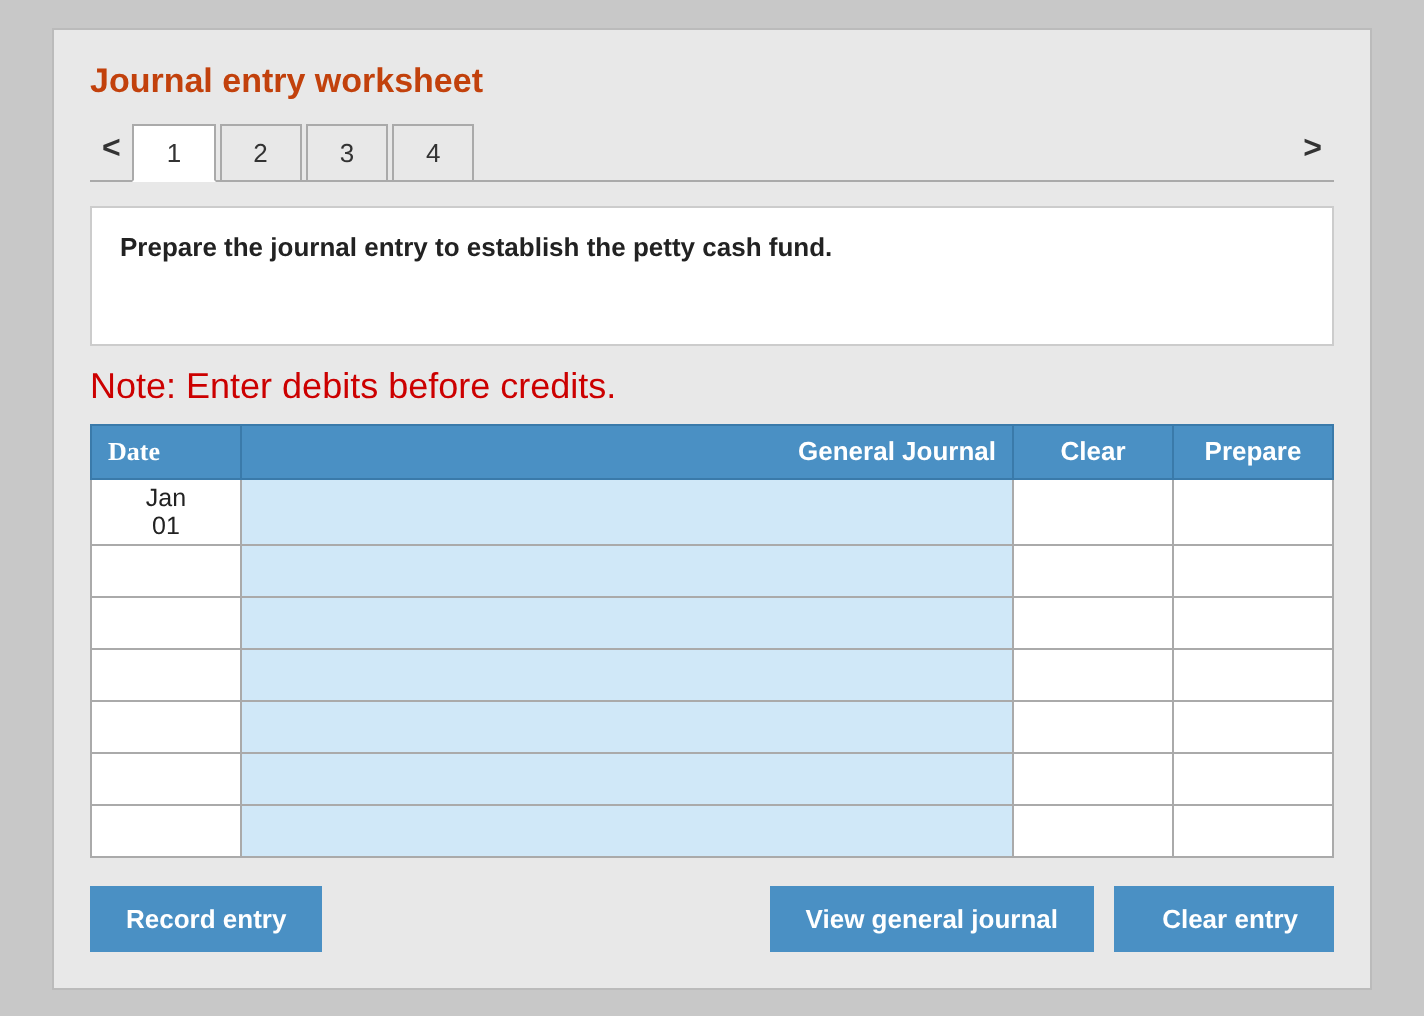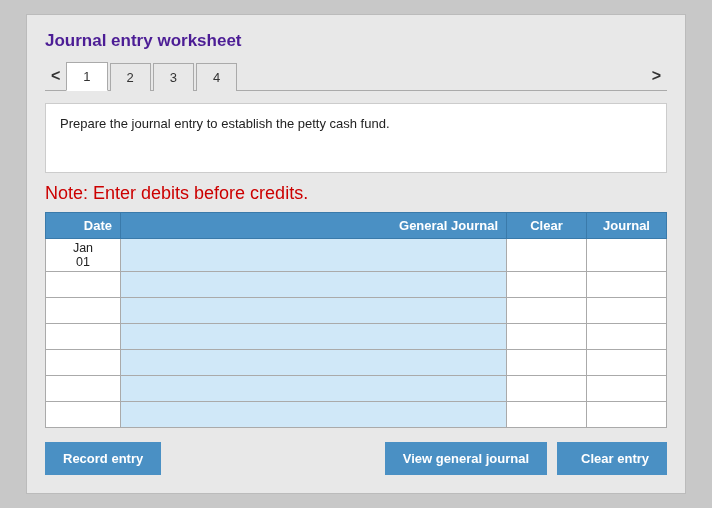--- a/index.html
+++ b/index.html
@@ -16,21 +16,21 @@
     .main-card {
       background: #e8e8e8;
       border: 1px solid #bbb;
       width: 660px;
       padding: 16px 18px 18px 18px;
     }
     .page-title {
       font-size: 17px;
       font-weight: bold;
       margin-bottom: 10px;
-      color: #4c1d95;
+      color: #c2410c;
     }
     .tabs-row {
       display: flex;
       align-items: center;
       border-bottom: 1px solid #aaa;
       margin-bottom: 12px;
       position: relative;
     }
     .tab-nav-btn {
       background: none;
@@ -63,20 +63,21 @@
       margin-left: auto;
     }
     .instruction-box {
       background: #fff;
       border: 1px solid #ccc;
       padding: 12px 14px;
       margin-bottom: 10px;
       min-height: 70px;
       font-size: 13px;
       color: #222;
+      font-weight: bold;
     }
     .note-text {
       color: #cc0000;
       font-size: 18px;
       margin-bottom: 8px;
     }
     .journal-table {
       width: 100%;
       border-collapse: collapse;
       margin-bottom: 14px;
@@ -84,22 +85,23 @@
     .journal-table thead tr th {
       background: #4a90c4;
       color: #fff;
       font-weight: bold;
       padding: 5px 8px;
       border: 1px solid #3a7aaa;
       font-size: 13px;
       text-align: center;
     }
     .journal-table thead tr th.date-col {
-      text-align: right;
+      text-align: left;
       width: 75px;
+      font-family: Liberation Serif, serif;
     }
     .journal-table thead tr th.gj-col {
       text-align: right;
     }
     .journal-table thead tr th.debit-col,
     .journal-table thead tr th.credit-col {
       width: 80px;
       text-align: center;
     }
     .journal-table tbody tr {
@@ -171,21 +173,21 @@
   </div>
 
   <div class="note-text">Note: Enter debits before credits.</div>
 
   <table class="journal-table">
     <thead>
       <tr>
         <th class="date-col">Date</th>
         <th class="gj-col">General Journal</th>
         <th class="debit-col">Clear</th>
-        <th class="credit-col">Journal</th>
+        <th class="credit-col">Prepare</th>
       </tr>
     </thead>
     <tbody>
       <tr>
         <td class="date-cell">Jan 01</td>
         <td class="gj-cell"><input type="text" style=""></td>
         <td class="amount-cell"><input type="text" style=""></td>
         <td class="amount-cell"><input type="text" style=""></td>
       </tr>
       <tr>

